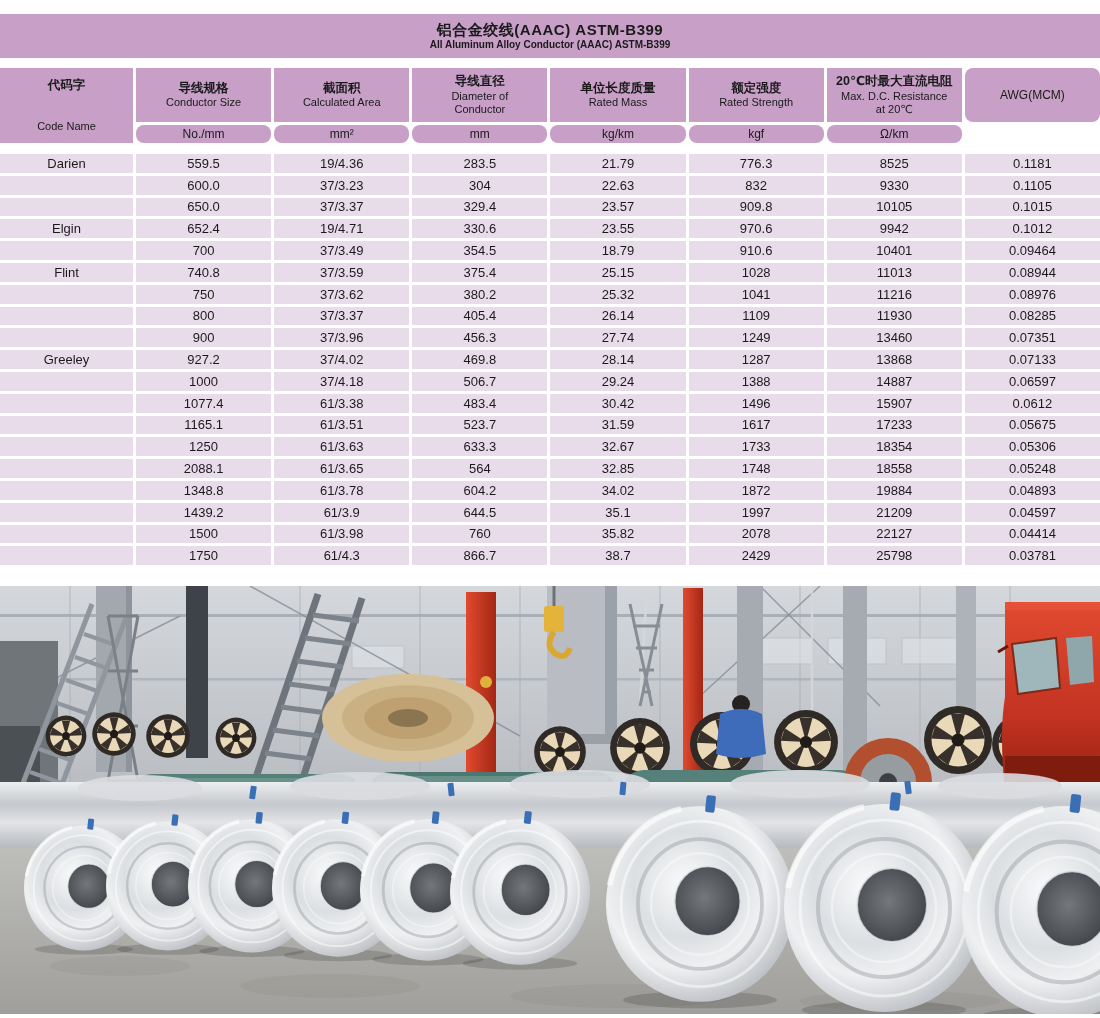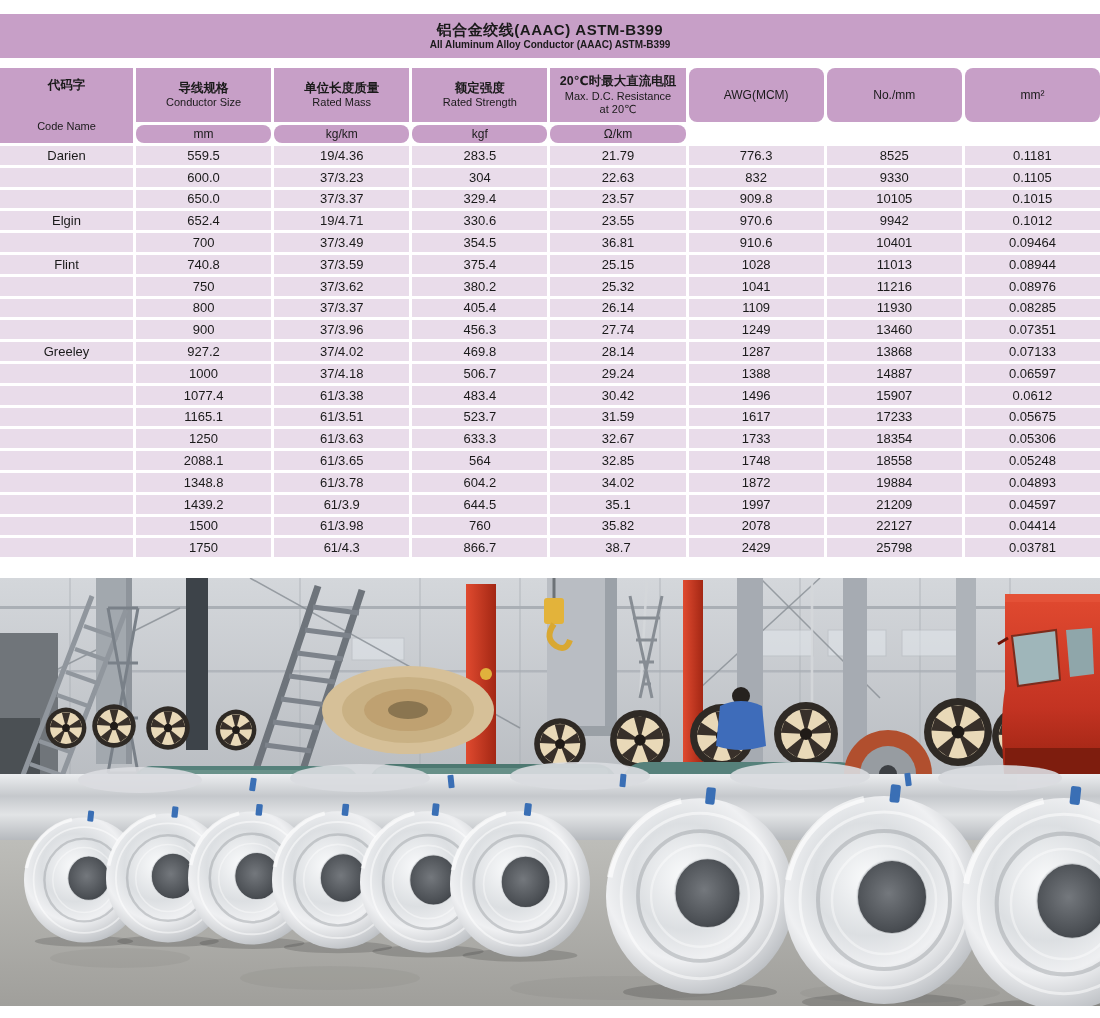--- a/index.html
+++ b/index.html
@@ -39,21 +39,21 @@
   .th .zh{font-size:12.5px;font-weight:bold;line-height:1.25;}
   .th .en{font-size:11px;line-height:1.18;white-space:pre-line;}
   .th-code{grid-row:1/3;grid-column:1;gap:26px;}
   .tu{
     background:var(--purple);
     display:flex;align-items:center;justify-content:center;
     font-size:12px;
     border-radius:8px;
   }
   .table-body{
-    margin-top:3px;
+    margin-top:11px;
     display:grid;
     grid-template-columns:133px repeat(7,1fr);
     grid-auto-rows:18.8px;
     gap:3px;
     background:#fff;
   }
   .row{display:contents;}
   .td{
     background:var(--lavender);
     display:flex;align-items:center;justify-content:center;
@@ -76,20 +76,29 @@
 
   <div>
     <div class="table-head">
         <div class="th th-code">
           <div class="zh">代码字</div>
           <div class="en">Code Name</div>
         </div>
         <div class="th">
           <div class="zh">导线规格</div>
           <div class="en">Conductor Size</div>
+        </div>
+        <div class="th">
+          <div class="zh">截面积</div>
+          <div class="en">Calculated Area</div>
+        </div>
+        <div class="th">
+          <div class="zh">导线直径</div>
+          <div class="en">Diameter of
+Conductor</div>
         </div>
         <div class="th">
           <div class="zh">单位长度质量</div>
           <div class="en">Rated Mass</div>
         </div>
         <div class="th">
           <div class="zh">额定强度</div>
           <div class="en">Rated Strength</div>
         </div>
         <div class="th">
@@ -103,21 +112,21 @@
         <div class="tu">mm</div>
         <div class="tu">kg/km</div>
         <div class="tu">kgf</div>
         <div class="tu">Ω/km</div>
       </div>
     <div class="table-body">
         <div class="row"><div class="td">Darien</div><div class="td">559.5</div><div class="td">19/4.36</div><div class="td">283.5</div><div class="td">21.79</div><div class="td">776.3</div><div class="td">8525</div><div class="td">0.1181</div></div>
         <div class="row"><div class="td"></div><div class="td">600.0</div><div class="td">37/3.23</div><div class="td">304</div><div class="td">22.63</div><div class="td">832</div><div class="td">9330</div><div class="td">0.1105</div></div>
         <div class="row"><div class="td"></div><div class="td">650.0</div><div class="td">37/3.37</div><div class="td">329.4</div><div class="td">23.57</div><div class="td">909.8</div><div class="td">10105</div><div class="td">0.1015</div></div>
         <div class="row"><div class="td">Elgin</div><div class="td">652.4</div><div class="td">19/4.71</div><div class="td">330.6</div><div class="td">23.55</div><div class="td">970.6</div><div class="td">9942</div><div class="td">0.1012</div></div>
-        <div class="row"><div class="td"></div><div class="td">700</div><div class="td">37/3.49</div><div class="td">354.5</div><div class="td">36.81</div><div class="td">910.6</div><div class="td">10401</div><div class="td">0.09464</div></div>
+        <div class="row"><div class="td"></div><div class="td">700</div><div class="td">37/3.49</div><div class="td">354.5</div><div class="td">18.79</div><div class="td">910.6</div><div class="td">10401</div><div class="td">0.09464</div></div>
         <div class="row"><div class="td">Flint</div><div class="td">740.8</div><div class="td">37/3.59</div><div class="td">375.4</div><div class="td">25.15</div><div class="td">1028</div><div class="td">11013</div><div class="td">0.08944</div></div>
         <div class="row"><div class="td"></div><div class="td">750</div><div class="td">37/3.62</div><div class="td">380.2</div><div class="td">25.32</div><div class="td">1041</div><div class="td">11216</div><div class="td">0.08976</div></div>
         <div class="row"><div class="td"></div><div class="td">800</div><div class="td">37/3.37</div><div class="td">405.4</div><div class="td">26.14</div><div class="td">1109</div><div class="td">11930</div><div class="td">0.08285</div></div>
         <div class="row"><div class="td"></div><div class="td">900</div><div class="td">37/3.96</div><div class="td">456.3</div><div class="td">27.74</div><div class="td">1249</div><div class="td">13460</div><div class="td">0.07351</div></div>
         <div class="row"><div class="td">Greeley</div><div class="td">927.2</div><div class="td">37/4.02</div><div class="td">469.8</div><div class="td">28.14</div><div class="td">1287</div><div class="td">13868</div><div class="td">0.07133</div></div>
         <div class="row"><div class="td"></div><div class="td">1000</div><div class="td">37/4.18</div><div class="td">506.7</div><div class="td">29.24</div><div class="td">1388</div><div class="td">14887</div><div class="td">0.06597</div></div>
         <div class="row"><div class="td"></div><div class="td">1077.4</div><div class="td">61/3.38</div><div class="td">483.4</div><div class="td">30.42</div><div class="td">1496</div><div class="td">15907</div><div class="td">0.0612</div></div>
         <div class="row"><div class="td"></div><div class="td">1165.1</div><div class="td">61/3.51</div><div class="td">523.7</div><div class="td">31.59</div><div class="td">1617</div><div class="td">17233</div><div class="td">0.05675</div></div>
         <div class="row"><div class="td"></div><div class="td">1250</div><div class="td">61/3.63</div><div class="td">633.3</div><div class="td">32.67</div><div class="td">1733</div><div class="td">18354</div><div class="td">0.05306</div></div>
         <div class="row"><div class="td"></div><div class="td">2088.1</div><div class="td">61/3.65</div><div class="td">564</div><div class="td">32.85</div><div class="td">1748</div><div class="td">18558</div><div class="td">0.05248</div></div>

